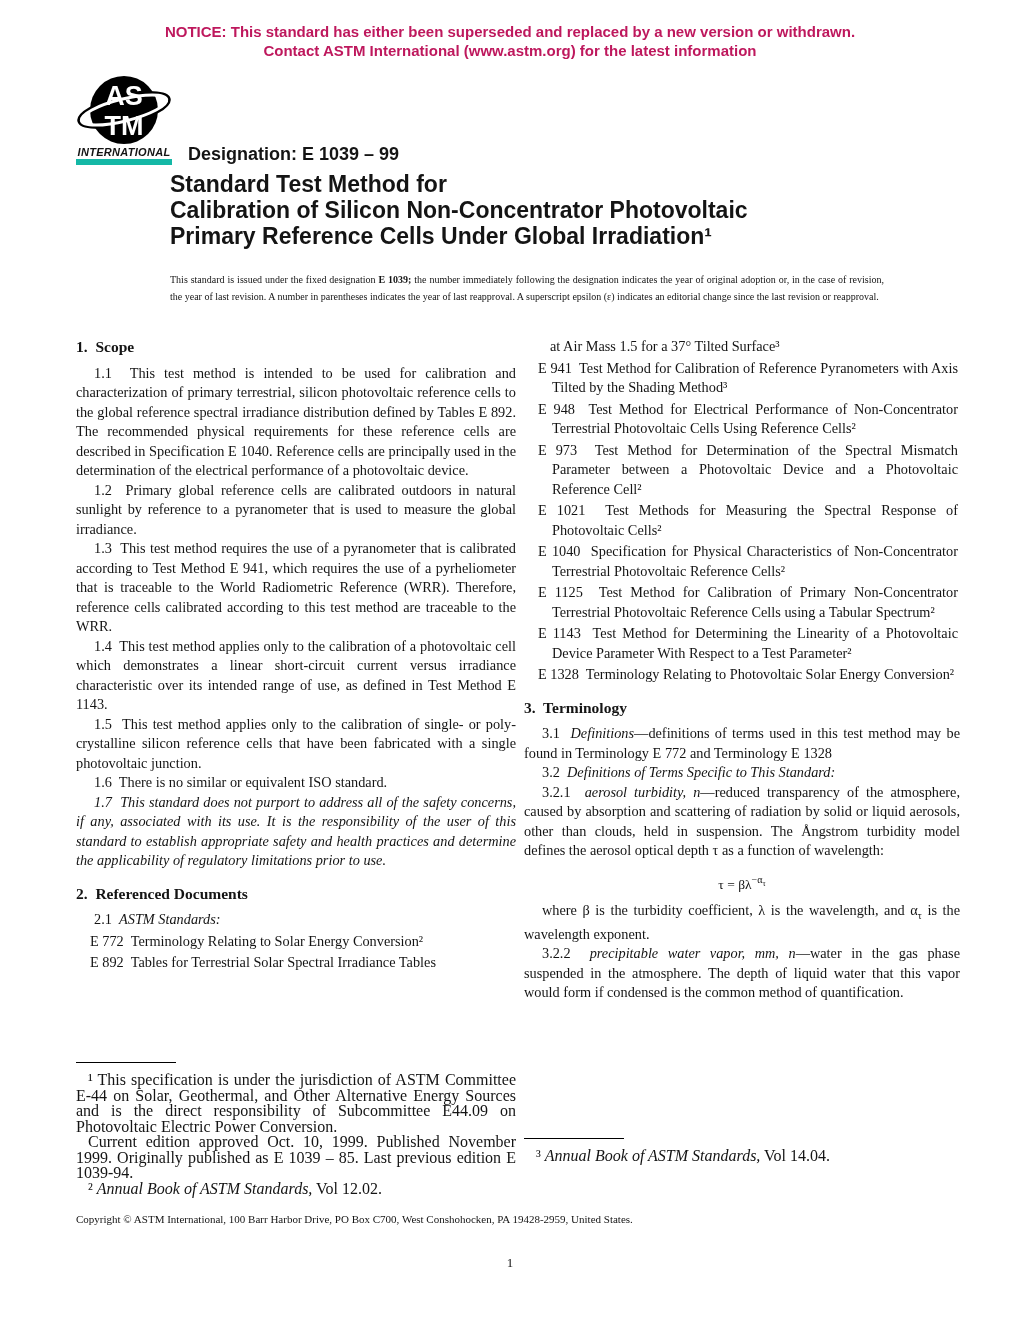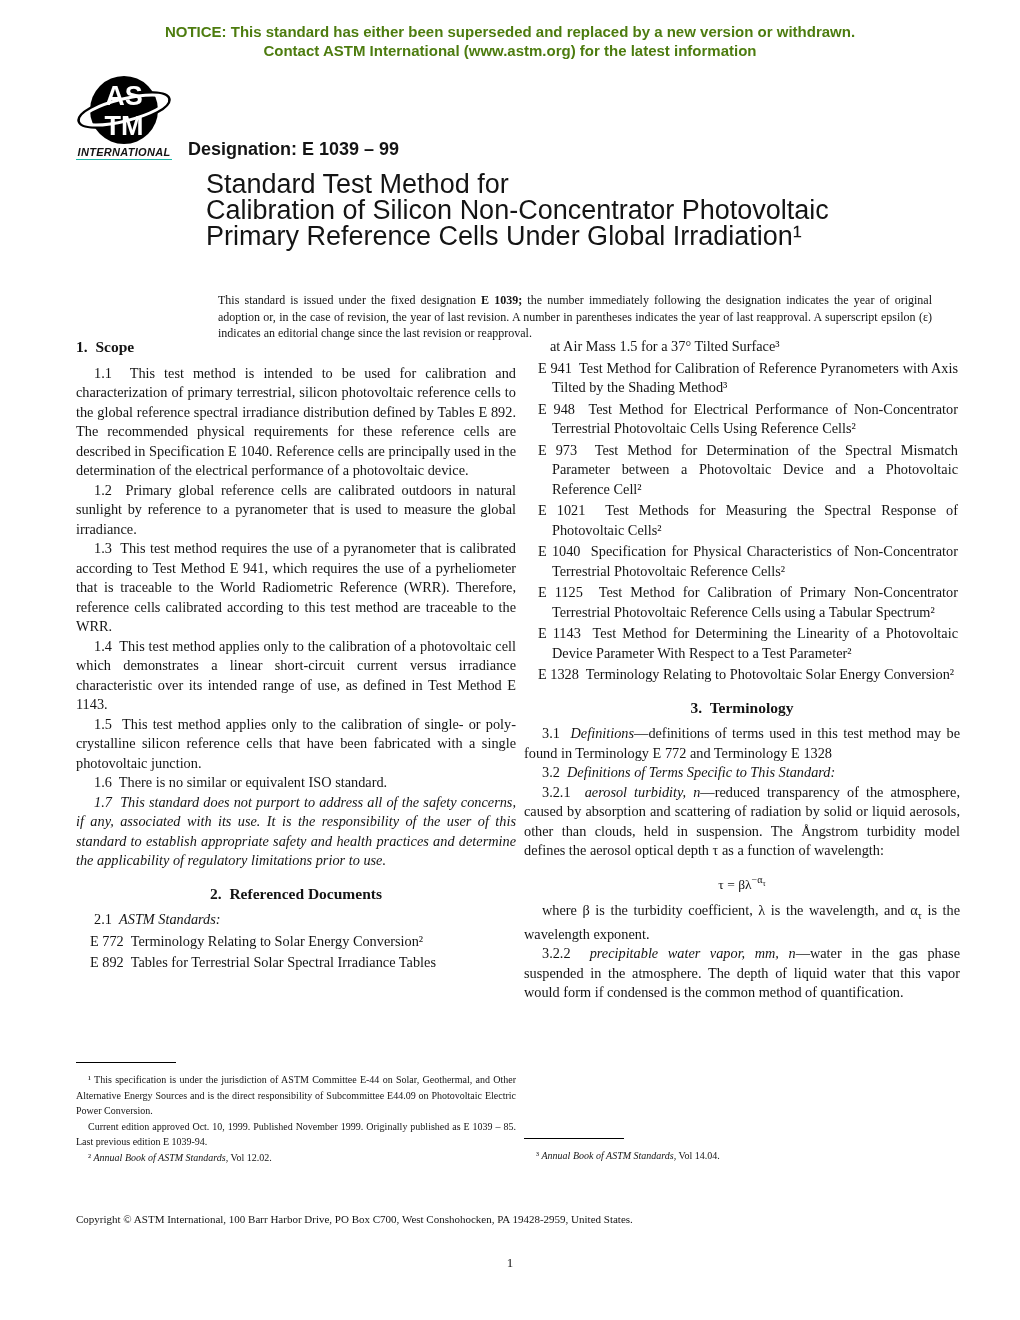--- a/index.html
+++ b/index.html
@@ -15,75 +15,75 @@
     font-family:"Liberation Sans","DejaVu Sans",sans-serif;
     font-weight:bold; font-size:15px; line-height:19px;
   }
 
   
   .header { position:absolute; top:74px; left:76px; display:flex; align-items:flex-end; }
   .logo-wrap { width:96px; }
   .logo-intl {
     font-family:"Liberation Sans","DejaVu Sans",sans-serif;
     font-weight:bold; font-style:italic; font-size:11px; letter-spacing:.3px;
-    border-bottom:1px solid #14b8a6; padding-bottom:1px; margin-top:-4px;
+    border-bottom:6px solid #14b8a6; padding-bottom:1px; margin-top:-4px;
     text-align:center; white-space:nowrap;
   }
   .designation {
     margin-left:16px; padding-top:12px;
     font-family:"Liberation Sans","DejaVu Sans",sans-serif;
     font-weight:bold; font-size:18px;
   }
 
   
   .title-block {
     position:absolute; top:171px; left:170px; width:740px;
     font-family:"Liberation Sans","DejaVu Sans",sans-serif;
-    font-weight:normal; font-size:27px; line-height:26px;margin-left:36px;
+    font-weight:bold; font-size:23px; line-height:26px;
   }
 
   
   .intro {
-    position:absolute; top:280px; left:170px; width:714px;
-    font-size:12px; line-height:16.5px; text-align:justify;margin-left:48px;
+    position:absolute; top:262px; left:170px; width:714px;
+    font-size:10px; line-height:16.5px; text-align:justify;
   }
 
   
   .col { position:absolute; top:337px; font-size:14.3px; line-height:19.5px; }
   .col-left  { left:76px;  width:440px; }
   .col-right { left:524px; width:436px; }
 
   .sec-h { font-weight:bold; font-size:15.5px; margin:0 0 7px 0; }
-  .sec-h.spaced { margin-top:13px;text-align:center; }
+  .sec-h.spaced { margin-top:13px; }
   .bp { margin:0; text-align:justify; text-indent:18px; }
   .italic { font-style:italic; }
   .ref-item { margin:2px; text-align:justify; padding-left:26px; text-indent:-14px; }
   .ref-cont { margin:0; text-align:justify; padding-left:26px; }
 
   .equation { text-align:center; margin:9px 0 7px 0; font-size:13.5px; }
   .equation sup { font-size:10px; }
   .equation sub { font-size:8px; }
   .bp sub { font-size:10px; }
 
   
-  .fn { position:absolute; font-size:10px; line-height:15.5px; text-align:justify; }
+  .fn { position:absolute; font-size:16px; line-height:15.5px; text-align:justify; }
   .fn-left  { top:1062px; left:76px;  width:440px; }
   .fn-right { top:1138px; left:524px; width:436px; }
   .fn-rule { width:100px; border-top:1.5px solid #000; margin-bottom:9px; }
   .fn p { margin:0; text-indent:12px; }
 
   .copyright { position:absolute; top:1213px; left:76px; font-size:11px; }
   .pagenum { position:absolute; top:1255px; left:0; right:0; text-align:center; font-size:13px; }
 </style>
 </head>
 <body>
 
 <div class="page">
 
-  <div class="notice" style="color: #4d7c0f;">
+  <div class="notice" style="color: #be185d;">
     <div>NOTICE: This standard has either been superseded and replaced by a new version or withdrawn.</div>
     <div>Contact ASTM International (www.astm.org) for the latest information</div>
   </div>
 
   <div class="header">
     <div class="logo-wrap">
       <svg width="96" height="72" viewBox="0 0 96 72" aria-hidden="true">
         <circle cx="48" cy="36" r="34" fill="#000"></circle>
         <ellipse cx="48" cy="36" rx="46" ry="13" fill="none" stroke="#000" stroke-width="4" transform="rotate(-14 48 36)"></ellipse>
         <ellipse cx="48" cy="36" rx="44" ry="11" fill="none" stroke="#fff" stroke-width="3" transform="rotate(-14 48 36)"></ellipse>

